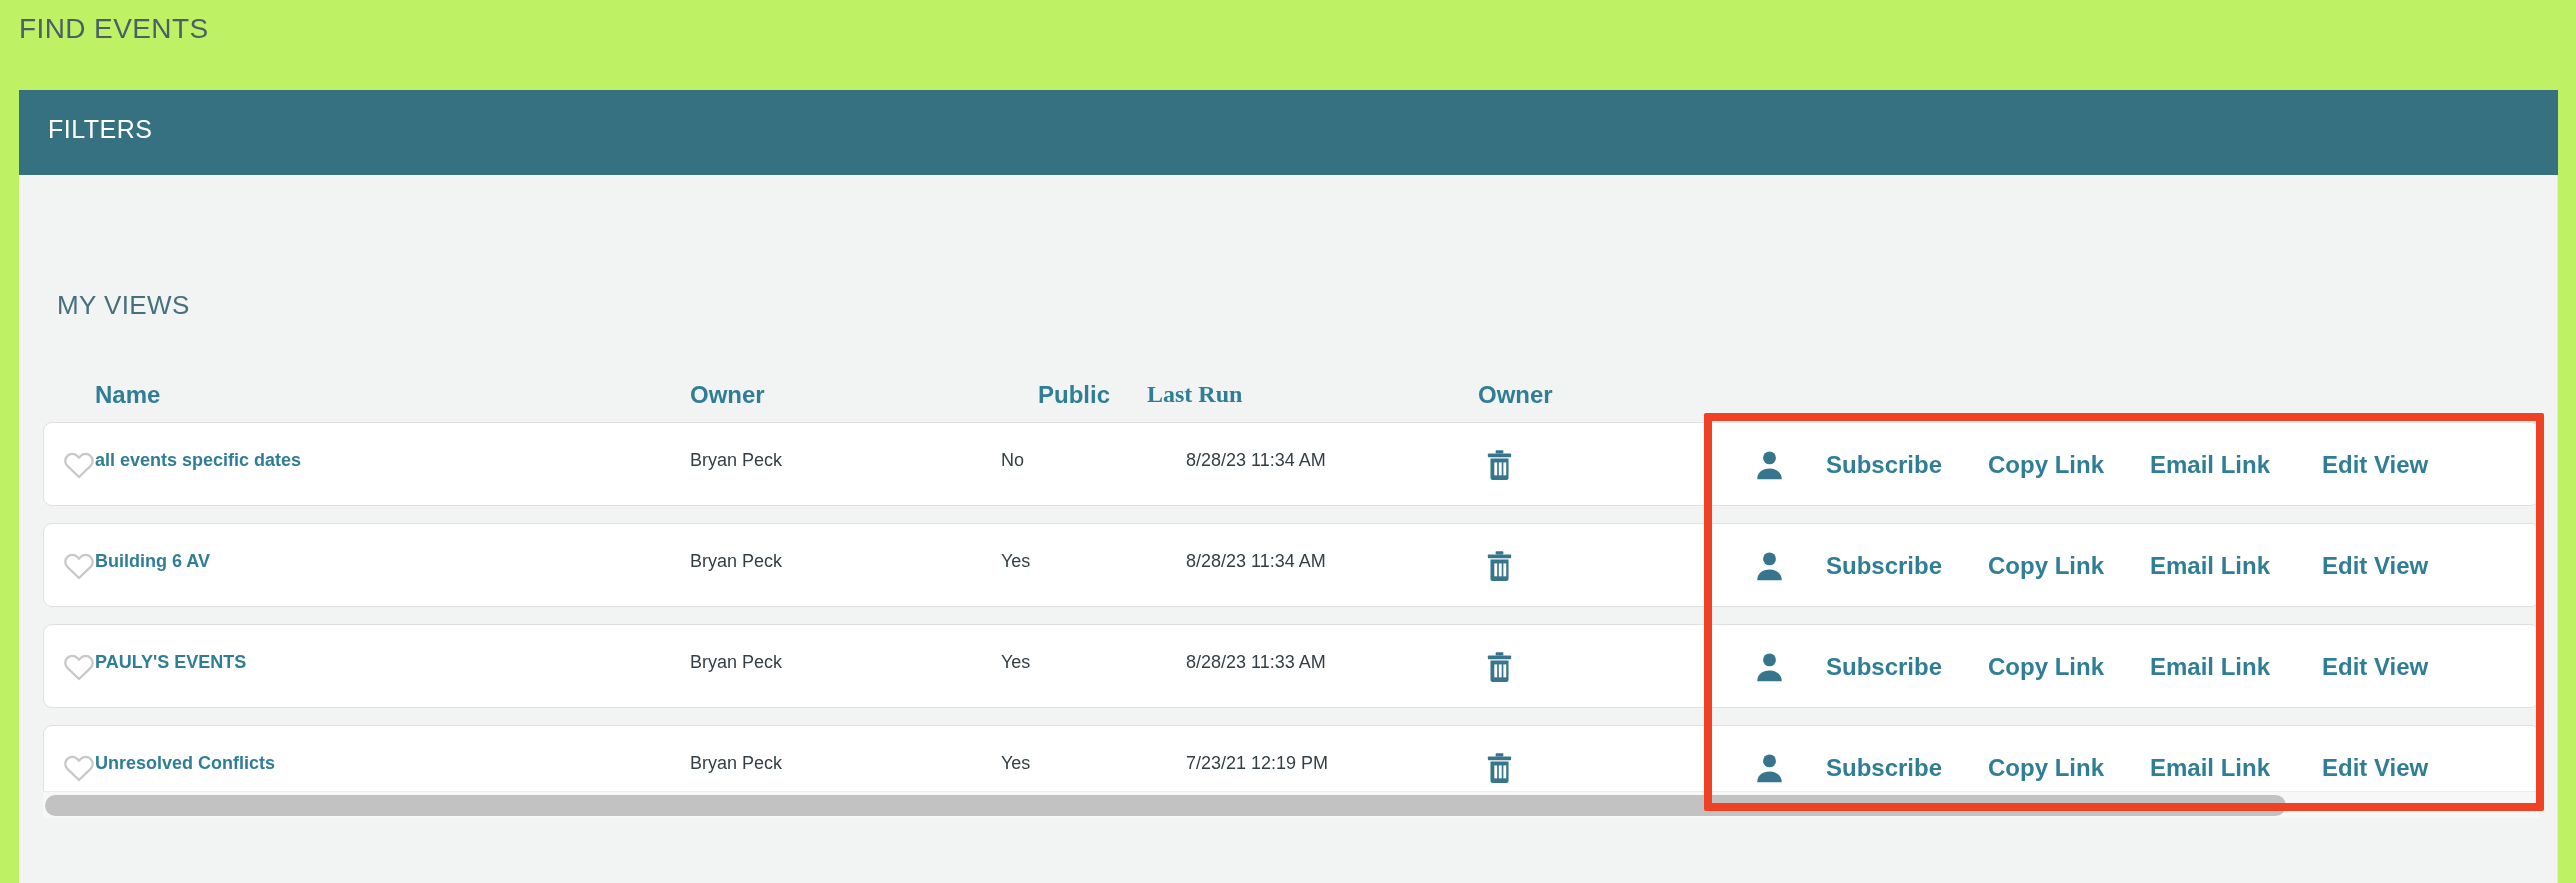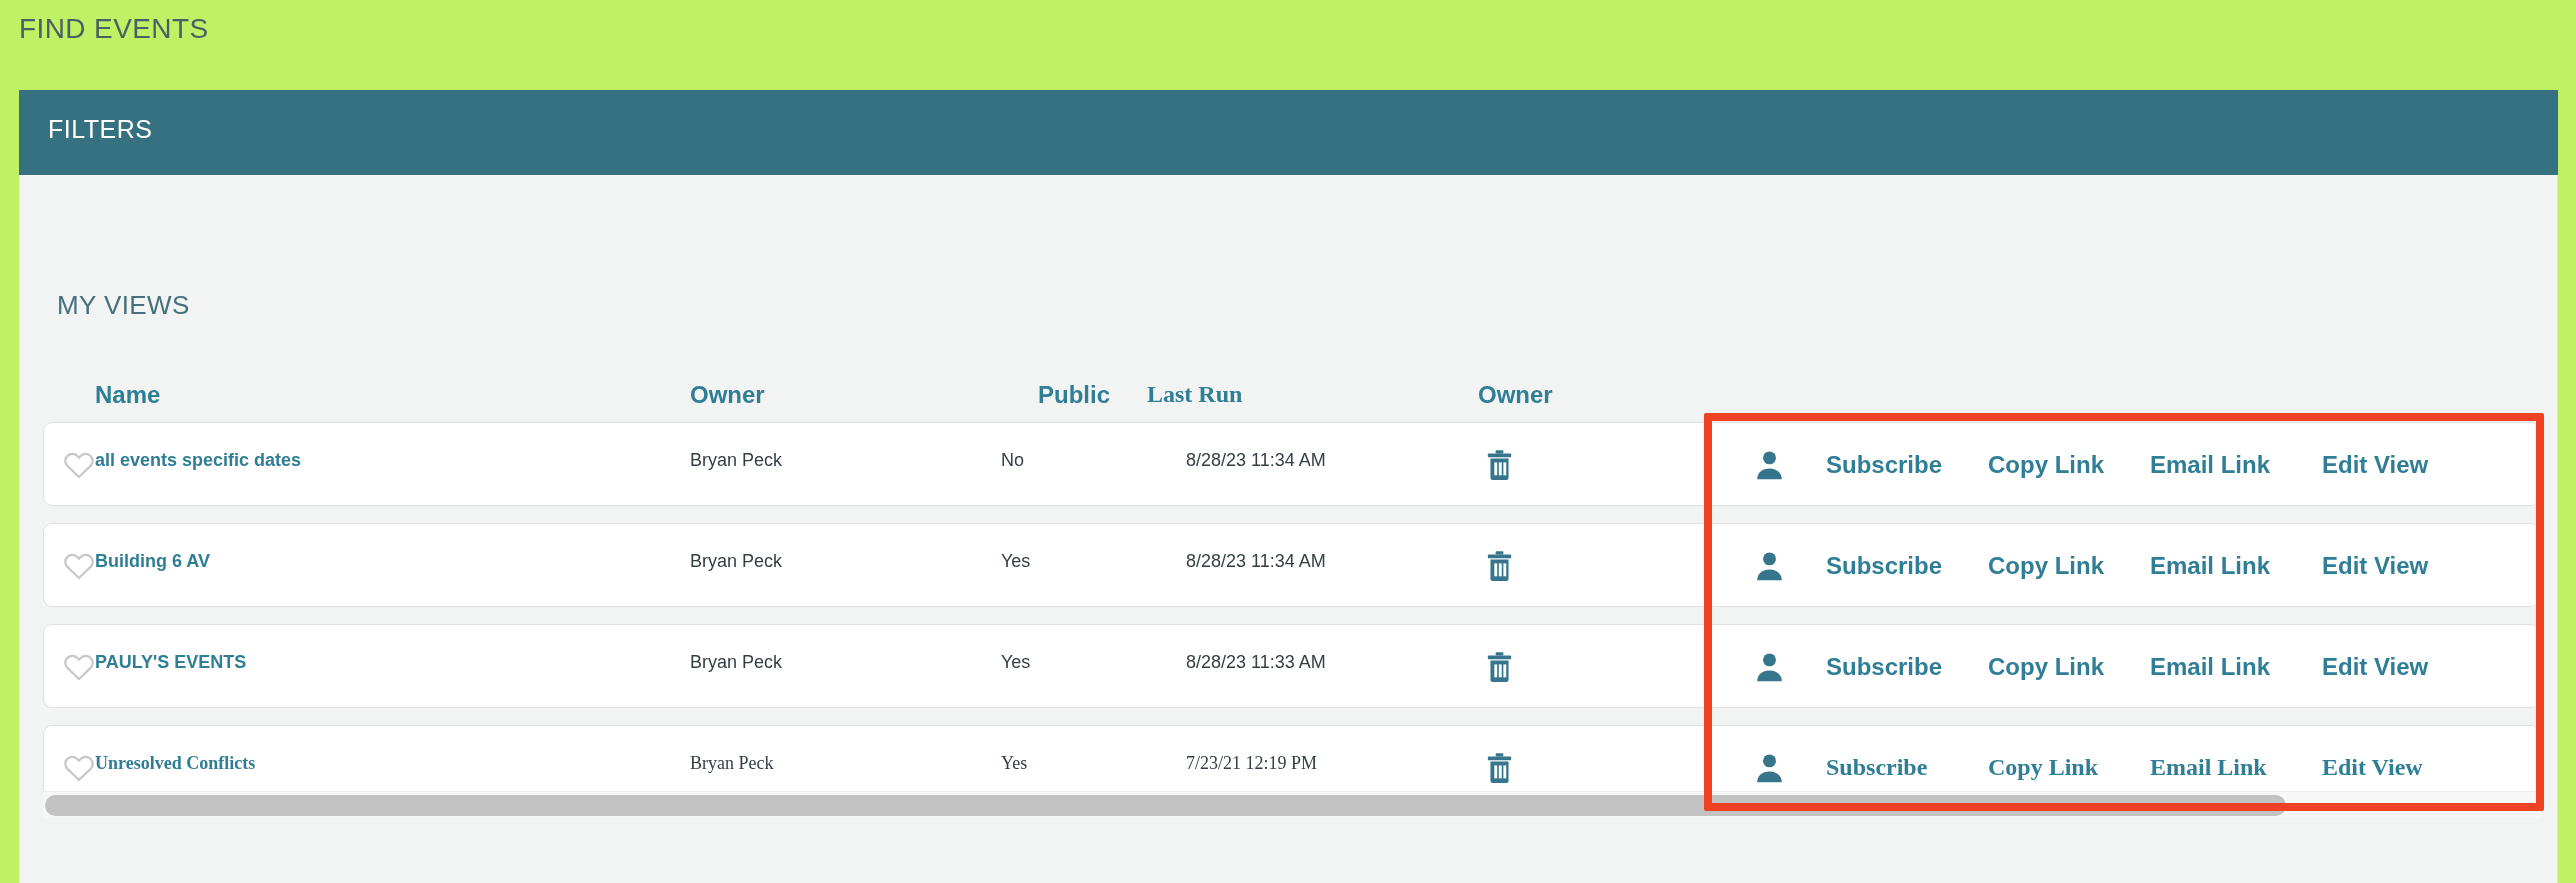--- a/index.html
+++ b/index.html
@@ -308,21 +308,21 @@
           </svg></span>
         <span class="person-icon" style="left:1710px"><svg viewBox="0 0 24 26" width="31" height="36">
             <circle cx="12" cy="7.5" r="5" fill="#37758c"></circle>
             <path d="M2.5 24c0-5.2 4.3-8.2 9.5-8.2s9.5 3 9.5 8.2z" fill="#37758c"></path>
           </svg></span>
         <span class="action-link" style="left:1782px">Subscribe</span>
         <span class="action-link" style="left:1944px">Copy Link</span>
         <span class="action-link" style="left:2106px">Email Link</span>
         <span class="action-link" style="left:2278px">Edit View</span>
       </div>
-      <div class="row" style="top: 364px; font-family: Liberation Serif, serif;">
+      <div class="row" style="top: 364px;">
         <span class="heart-icon"><svg viewBox="0 0 24 24" width="34" height="34">
             <path d="M12 20.5 3.8 12.6a4.9 4.9 0 0 1 0-7 4.9 4.9 0 0 1 7 0l1.2 1.2 1.2-1.2a4.9 4.9 0 0 1 7 0 4.9 4.9 0 0 1 0 7z" fill="none" stroke="#c8c8c8" stroke-width="1.6"></path>
           </svg></span>
         <span class="row-cell cell-name" style="left:51px">Unresolved Conflicts</span>
         <span class="row-cell cell-plain" style="left:646px">Bryan Peck</span>
         <span class="row-cell cell-plain" style="left:957px">Yes</span>
         <span class="row-cell cell-plain" style="left:1142px">7/23/21 12:19 PM</span>
         <span class="trash-icon" style="left:1440px"><svg viewBox="0 0 24 26" width="31" height="36">
             <rect x="3" y="4" width="18" height="3" rx="0.6" fill="#37758c"></rect>
             <rect x="9" y="1.5" width="6" height="2.5" rx="0.6" fill="#37758c"></rect>

